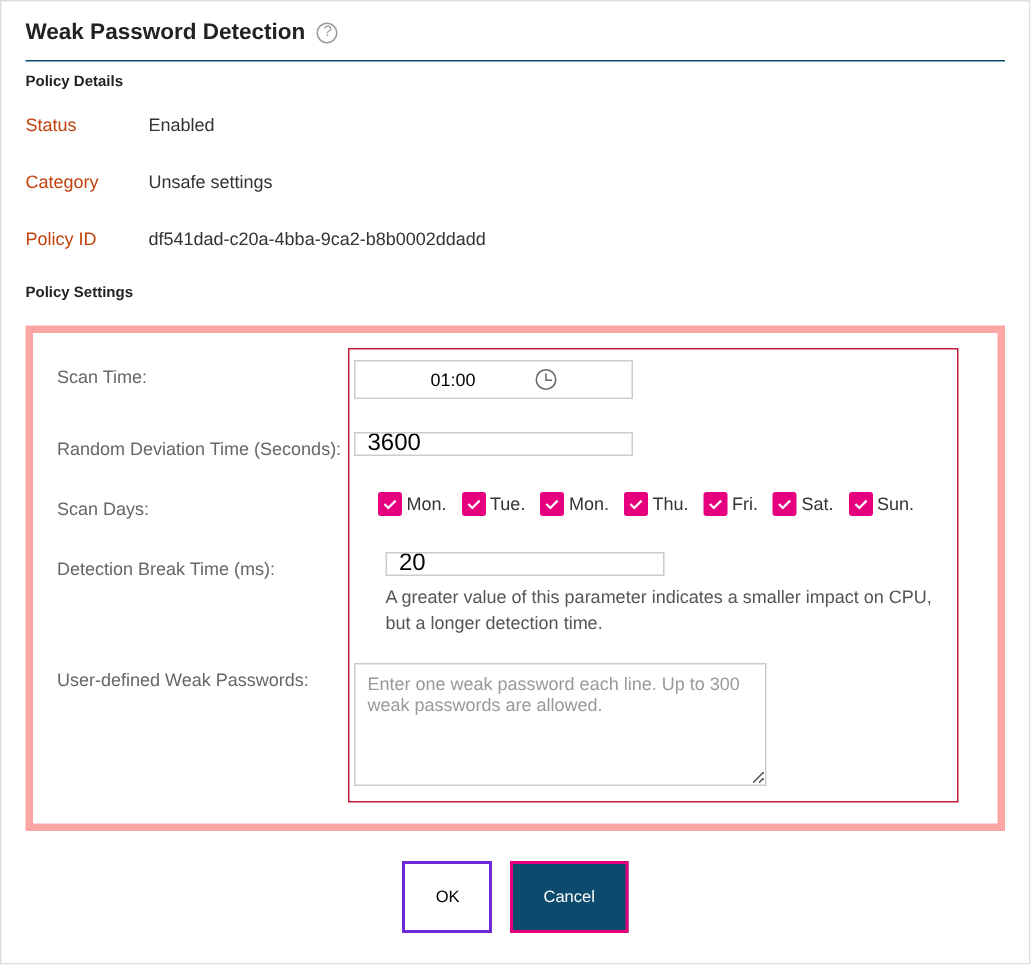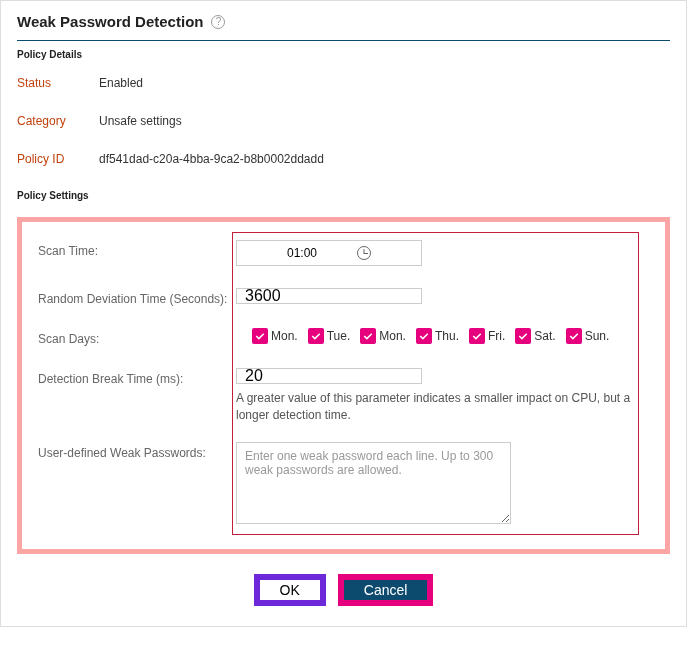--- a/index.html
+++ b/index.html
@@ -68,20 +68,21 @@
       padding: 18px 32px 18px 16px;
       margin-top: 10px;
     }
     .form-row {
       display: flex;
       align-items: flex-start;
       margin-bottom: 22px;
     }
     .form-row.tight {
       margin-bottom: 8px;
+      gap: 21px;
     }
     .form-label {
       width: 198px;
       color: #666;
       font-size: 12px;
       padding-top: 4px;
       flex-shrink: 0;
     }
     .form-control-area {
       flex: 1;
@@ -187,23 +188,23 @@
     .textarea-input::placeholder {
       color: #999;
     }
     .button-row {
       display: flex;
       justify-content: center;
       gap: 12px;
       margin-top: 20px;
     }
     .btn {
-      padding: 2px 20px;
-      font-size: 14px;
-      border: 6px solid #6d28d9;
+      padding: 16px 20px;
+      font-size: 11px;
+      border: 2px solid #6d28d9;
       background: #fff;
       cursor: pointer;
       min-width: 56px;
     }
     .btn-primary {
       background: #0c4a6e;
       color: #fff;
       border-color: #e6007e;
     }
   </style>

